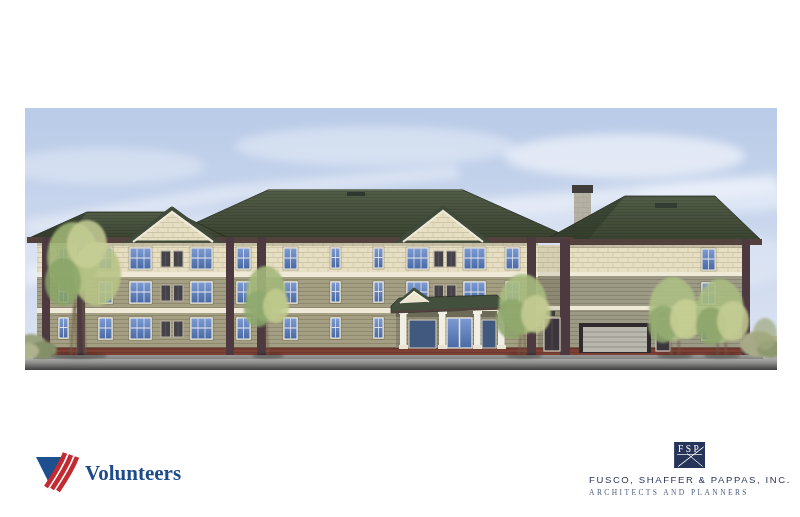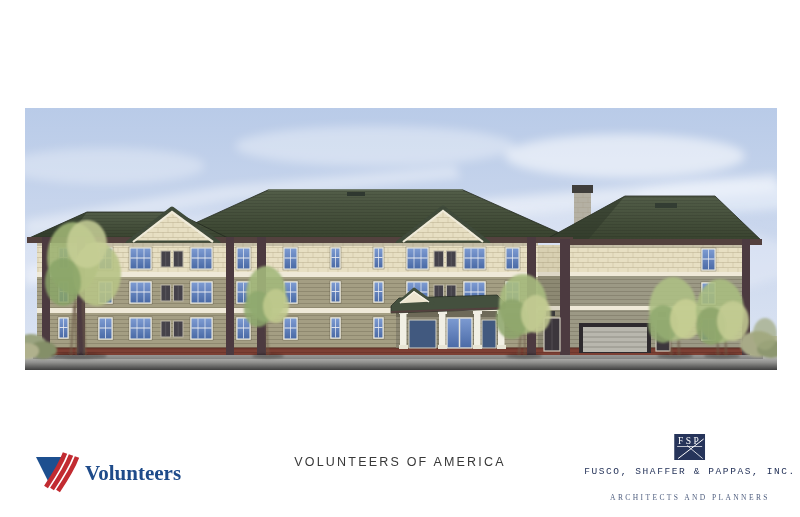--- a/index.html
+++ b/index.html
@@ -13,27 +13,27 @@
   .voa{position:absolute;left:34px;top:78px;display:flex;align-items:center;}
   .voa-mark{width:46px;height:48px;flex:0 0 auto;}
   .voa-text{margin-left:5px;margin-top:3px;font-family:"Liberation Serif",serif;
             font-weight:bold;color:var(--voa_blue);font-size:21px;line-height:0.93;}
   .voa-text .reg{font-size:8px;vertical-align:super;}
   .title-block{position:absolute;left:400px;top:82px;transform:translateX(-50%);
                text-align:center;white-space:nowrap;}
   .tb1{font-size:15.5px;font-weight:bold;letter-spacing:3.5px;color:#1c1c1c;}
   .tb2{font-size:12.5px;letter-spacing:2.2px;color:#383838;margin-top:3px;}
   .tb3{font-size:9px;letter-spacing:1.8px;color:#3d3d3d;margin-top:3px;}
-  .architect{position:absolute;left:690px;top:64px;transform:translateX(-50%);
-             text-align:center;white-space:nowrap;}
+  .architect{position:absolute;left:690px;top:72px;transform:translateX(-50%);
+             text-align:left;white-space:nowrap;}
   .fsp-mark{width:31px;height:26px;margin:0 auto;display:block;}
-  .arch1{font-family:Liberation Mono, monospace;font-size:9.5px;letter-spacing:1.6px;
+  .arch1{font-family:Liberation Sans, sans-serif;font-size:9.5px;letter-spacing:1.6px;
          color:var(--navy);margin-top:6px;}
   .arch2{font-family:"Liberation Serif",serif;font-size:7.5px;letter-spacing:2.4px;
-         color:#516080;margin-top:16px;}
+         color:#516080;margin-top:3px;}
 
   
   .shingle{fill:var(--shingle_cream);}
   .shingle-dk{fill:#d8d0b2;}
   .clap{fill:var(--clapboard_olive);}
   .clap-gray{fill:var(--clapboard_gray);}
   .clap-dk{fill:#8d8973;}
   .trimband{fill:#efe9d8;}
   .pillar{fill:var(--trim_maroon);}
   .fascia{fill:#53413e;}
@@ -370,21 +370,20 @@
         <path d="M31,5 C27,16 20,27 12,39" stroke="#c22b31" stroke-width="4.6" fill="none"></path>
         <path d="M37,7 C33,18 26,29 18,41" stroke="#c22b31" stroke-width="4.6" fill="none"></path>
         <path d="M43,9 C39,20 32,31 24,43" stroke="#c22b31" stroke-width="4.6" fill="none"></path>
       </svg>
       <div class="voa-text">
         <div>Volunteers</div>
       </div>
     </div>
 
     <div class="title-block">
-      <div class="tb2">VOLUNTEERS OF AMERICA</div>
     </div>
 
     <div class="architect">
       <svg class="fsp-mark" viewBox="0 0 31 26">
         <rect x="0" y="0" width="31" height="26" class="navyfill"></rect>
         <text x="15.5" y="10" text-anchor="middle" font-family="Liberation Serif, serif" font-size="9.5" letter-spacing="2.5" fill="#ffffff">FSP</text>
         <path d="M3,12.5 H28" stroke="#ffffff" stroke-width="0.7"></path>
         <path d="M29.5,5 L4,24.5" stroke="#ffffff" stroke-width="1"></path>
         <path d="M13,11.5 L28.5,24.5" stroke="#ffffff" stroke-width="0.8"></path>
       </svg>

